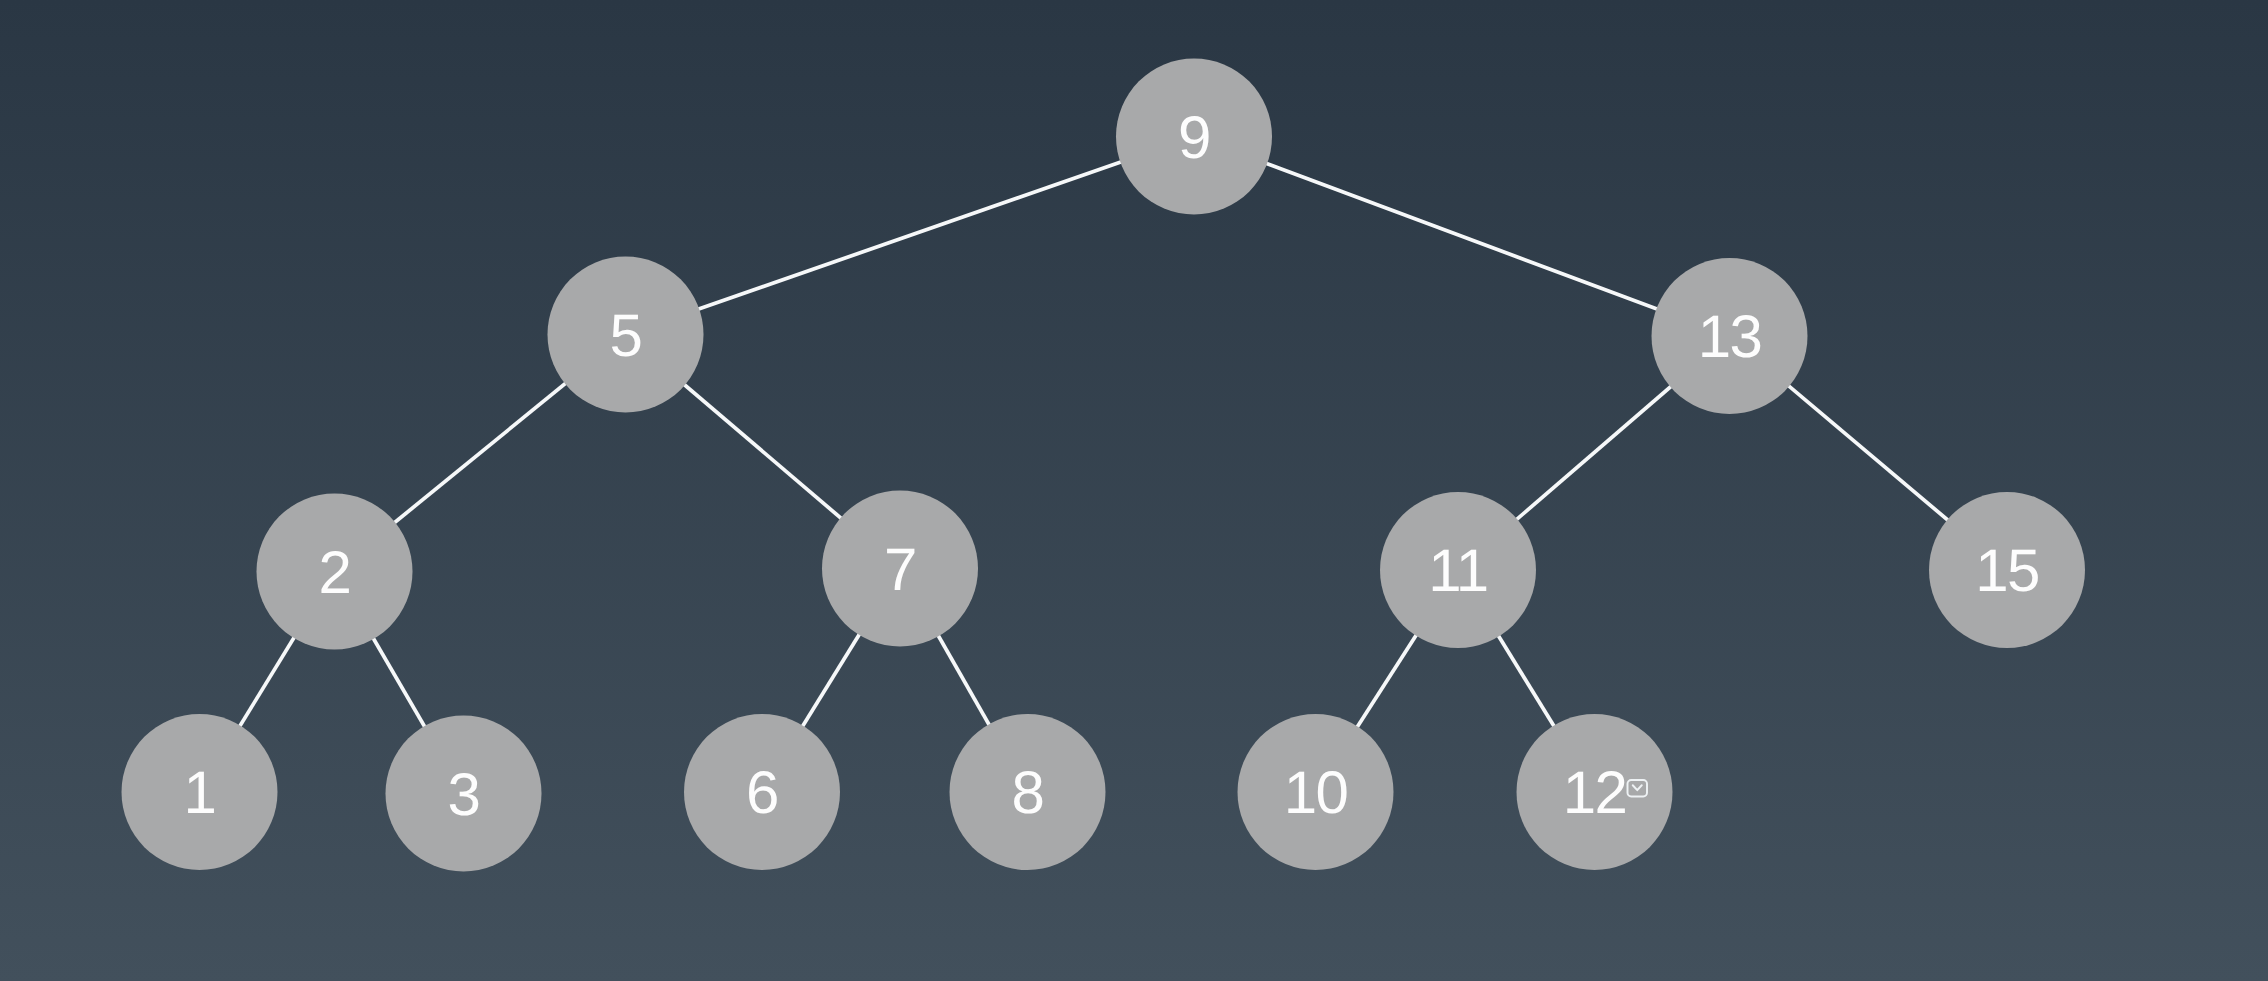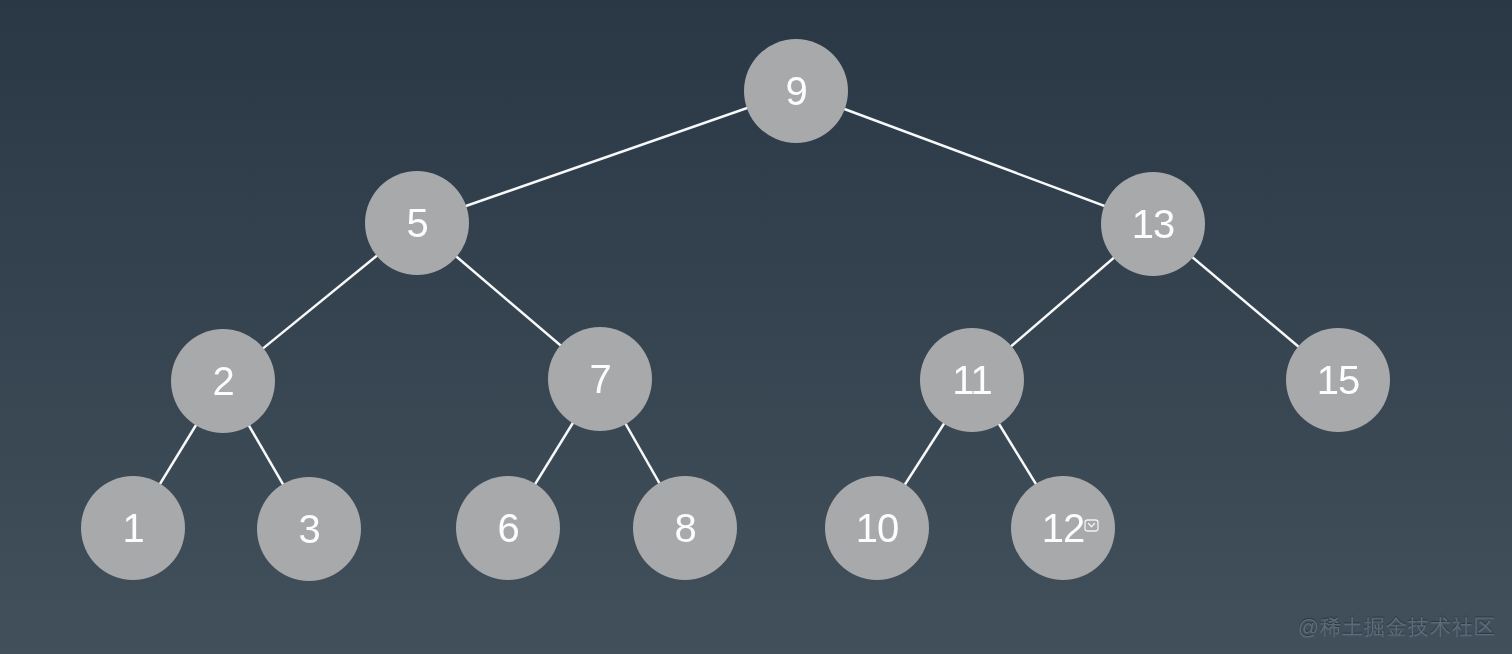--- a/index.html
+++ b/index.html
@@ -103,14 +103,13 @@
       </g>
       <g>
         <circle cx="1063" cy="528" r="52" fill="#a8a9aa"></circle>
         <text x="1063" y="528" dy="0.35em" text-anchor="middle" fill="#fdfdfd" class="node-label">12</text>
         <g>
           <rect x="1085" y="520" width="13" height="11" rx="2.5" fill="none" stroke="#eef2f4" stroke-width="1.3"></rect>
           <path d="M 1088.5 523.5 L 1091.5 526.8 L 1094.5 523.5" fill="none" stroke="#eef2f4" stroke-width="1.3" stroke-linecap="round" stroke-linejoin="round"></path>
         </g>
       </g>
     </svg>
-  <div class="watermark" style="color: rgb(93, 107, 120);">@稀土掘金技术社区</div>
 </div>
 
 </body></html>

